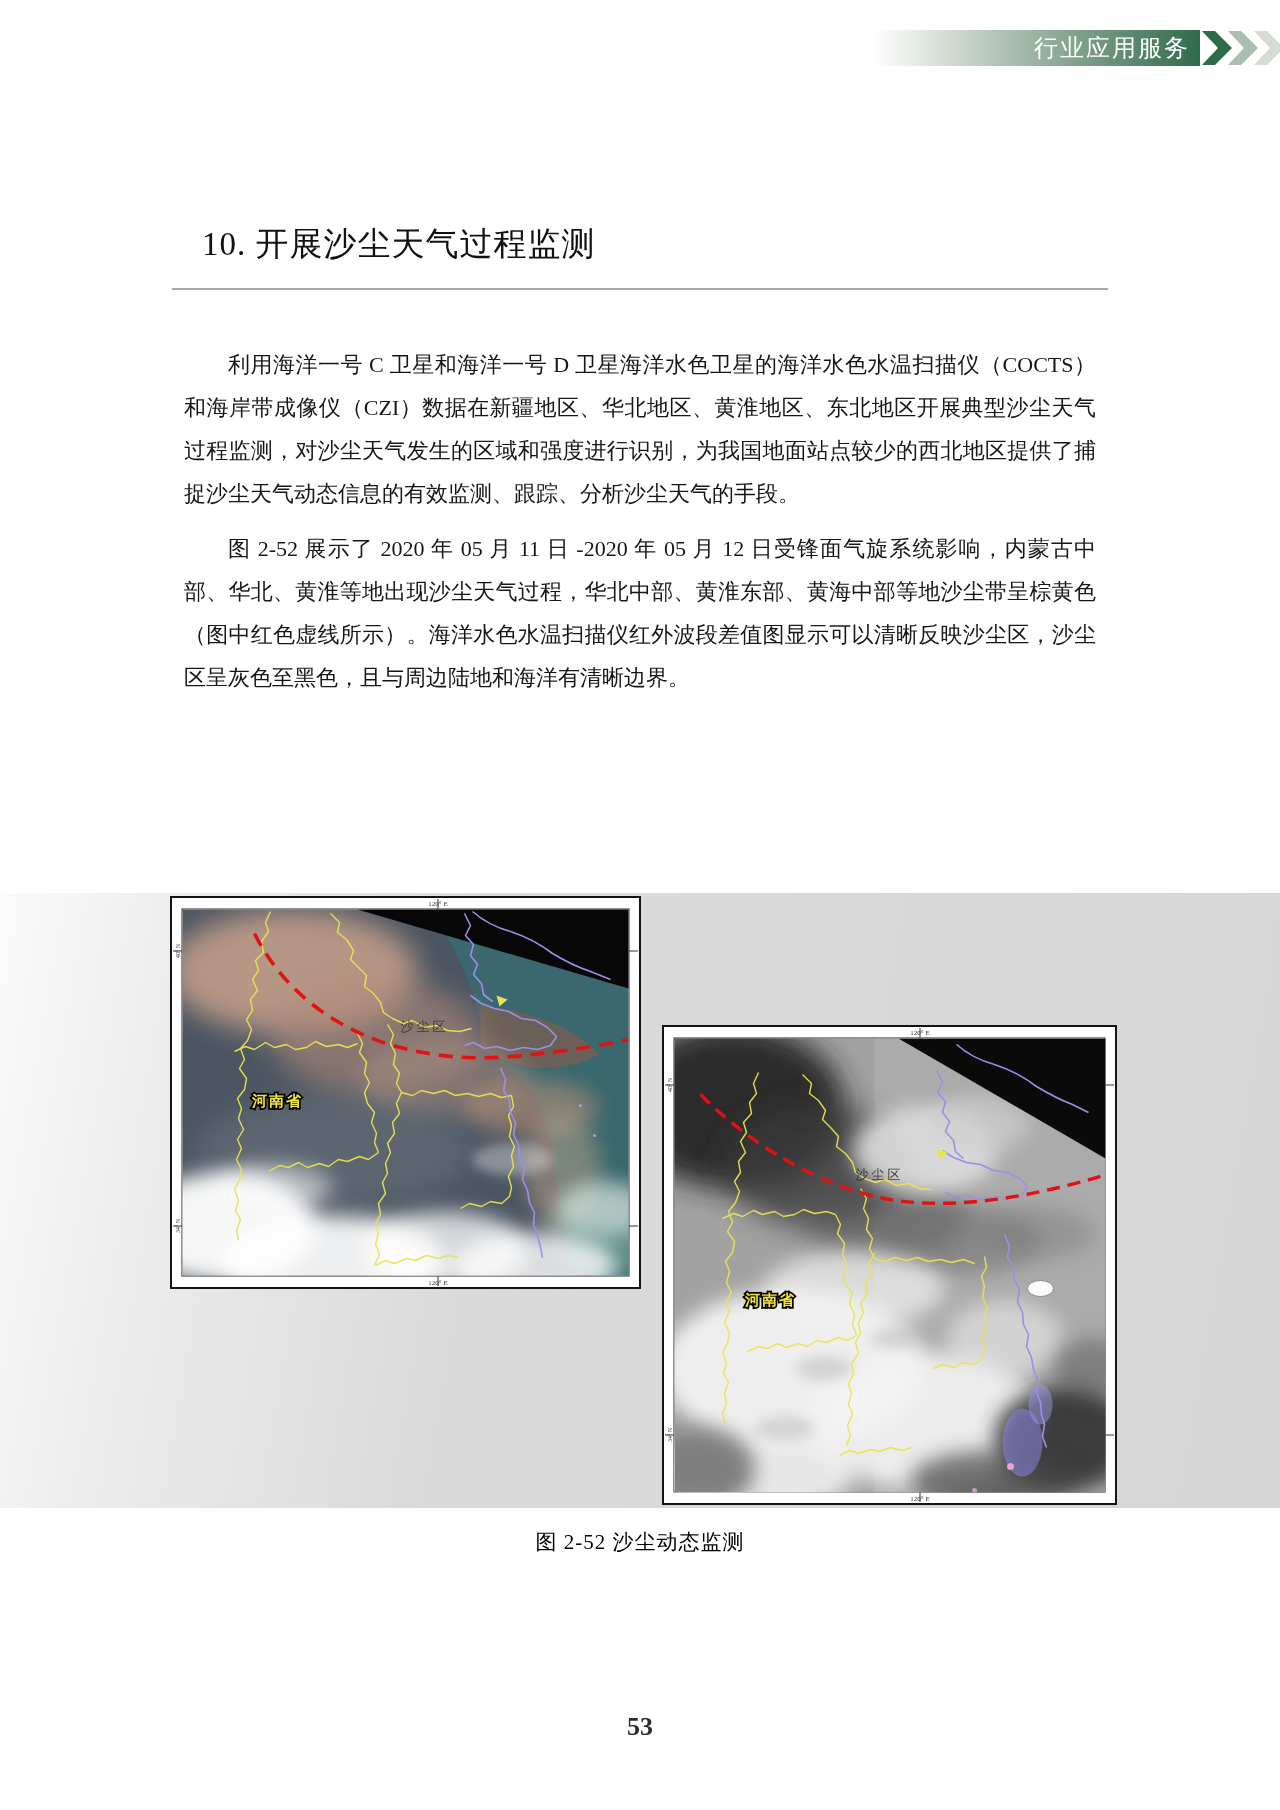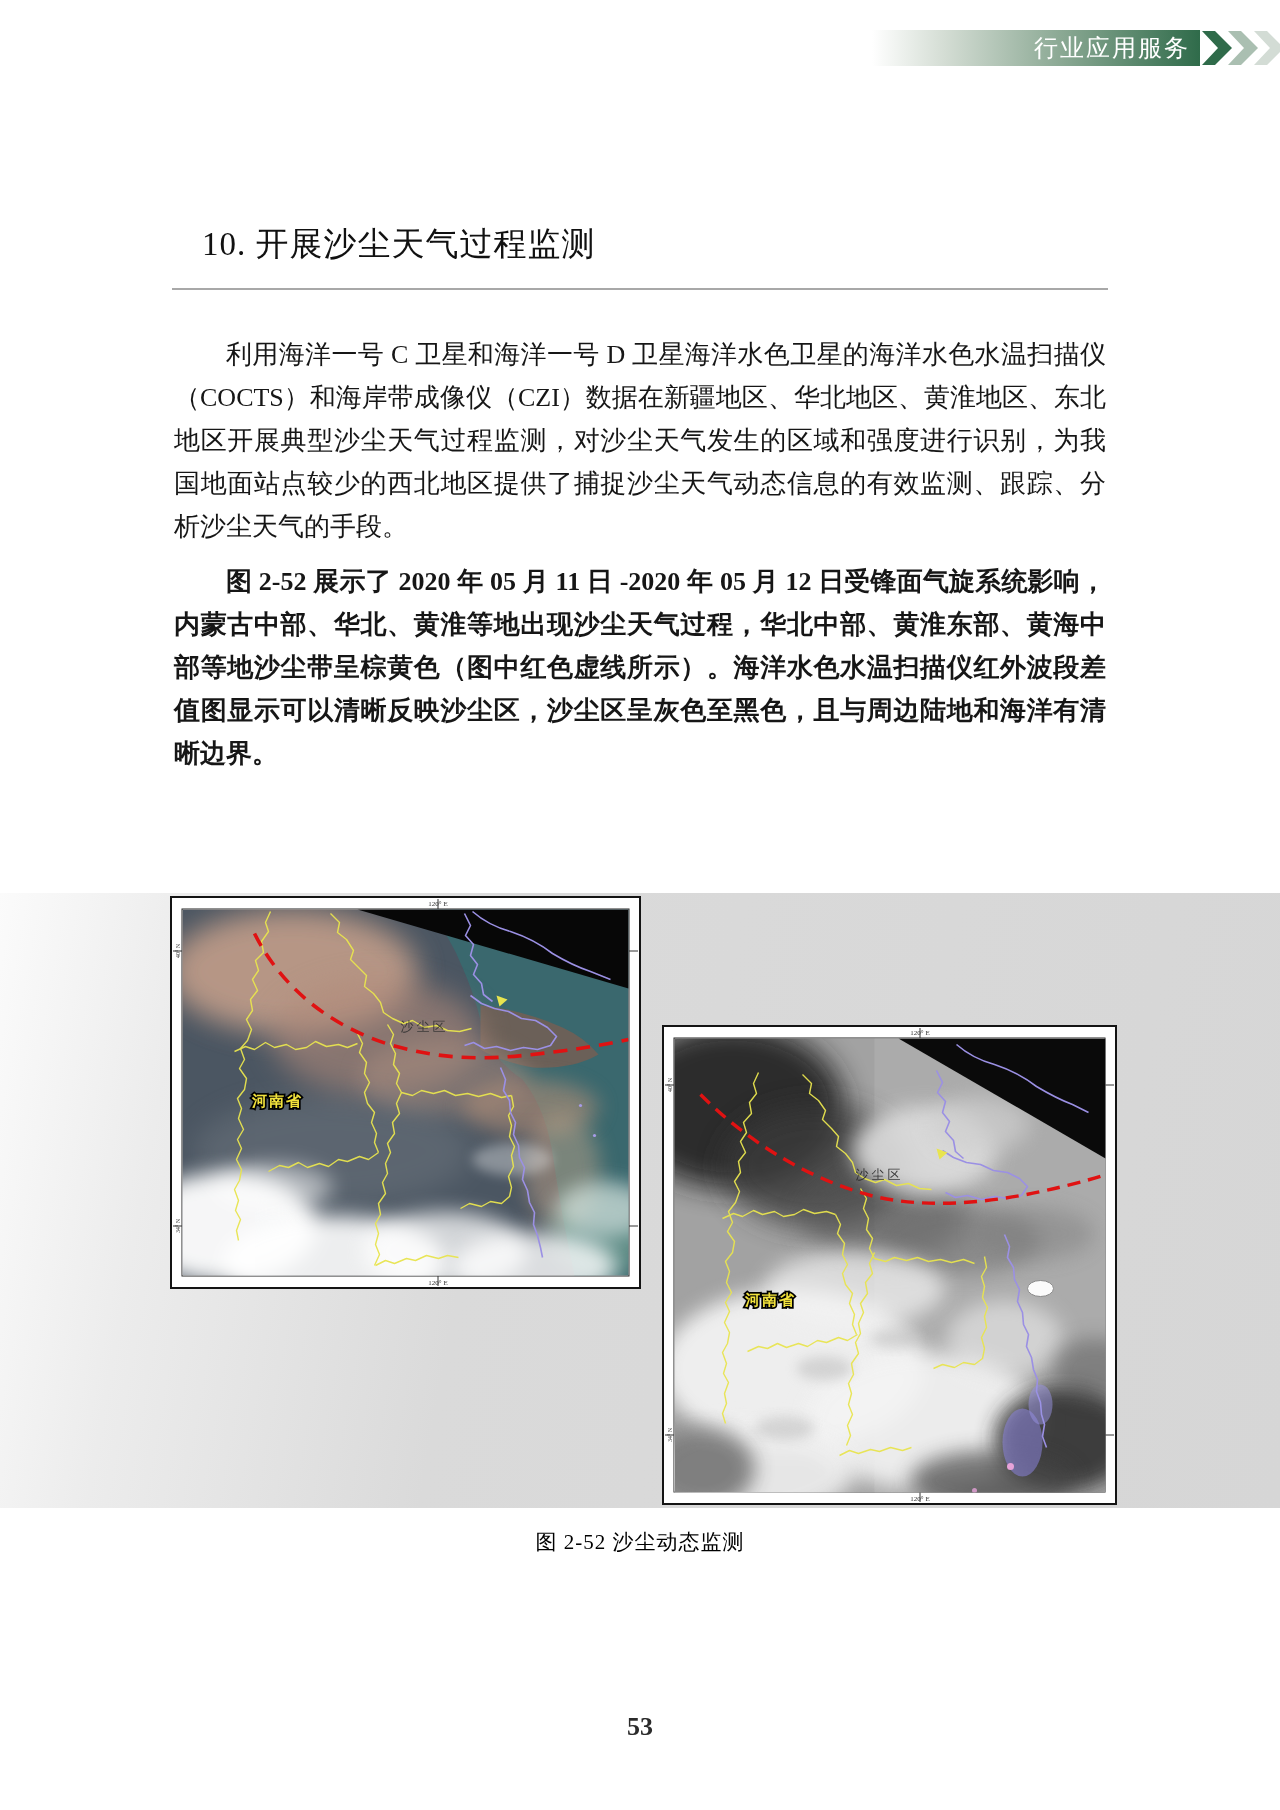--- a/index.html
+++ b/index.html
@@ -14,22 +14,22 @@
            font-size:24px;letter-spacing:2px;white-space:nowrap;}
   .hdr-chevrons{display:block;margin-left:2px;}
 
   
   .title{position:absolute;left:172px;top:200px;width:936px;font-size:33px;font-weight:normal;color:#111;
          letter-spacing:1px;white-space:nowrap;margin-left:30px;}
   .title-rule{position:absolute;left:172px;top:288px;width:936px;height:2px;background:#a8a8a8;}
 
   
   .bodytext{position:absolute;left:172px;top:331px;width:936px;}
-  .bodytext p{margin:2px;font-size:26px;line-height:43px;text-align:justify;text-indent:2em;color:#161616;}
-  .bodytext p + p{margin-top:12px;font-weight:bold;}
+  .bodytext p{margin:12px;font-size:22px;line-height:43px;text-align:justify;text-indent:2em;color:#161616;}
+  .bodytext p + p{margin-top:12px;}
 
   
   .fig-band{position:absolute;left:0;top:893px;width:1280px;height:615px;
             background:linear-gradient(100deg,#fbfbfb 0%,#ececec 14%,#dadada 38%,#d6d6d6 100%);}
   .map-frame{position:absolute;background:#5eead4;}
   .map-left{left:170px;top:896px;width:471px;height:393px;}
   .map-right{left:662px;top:1025px;width:455px;height:480px;}
   .map-frame svg{display:block;}
 
   .fig-caption{position:absolute;left:0;top:1528px;width:1280px;text-align:center;

